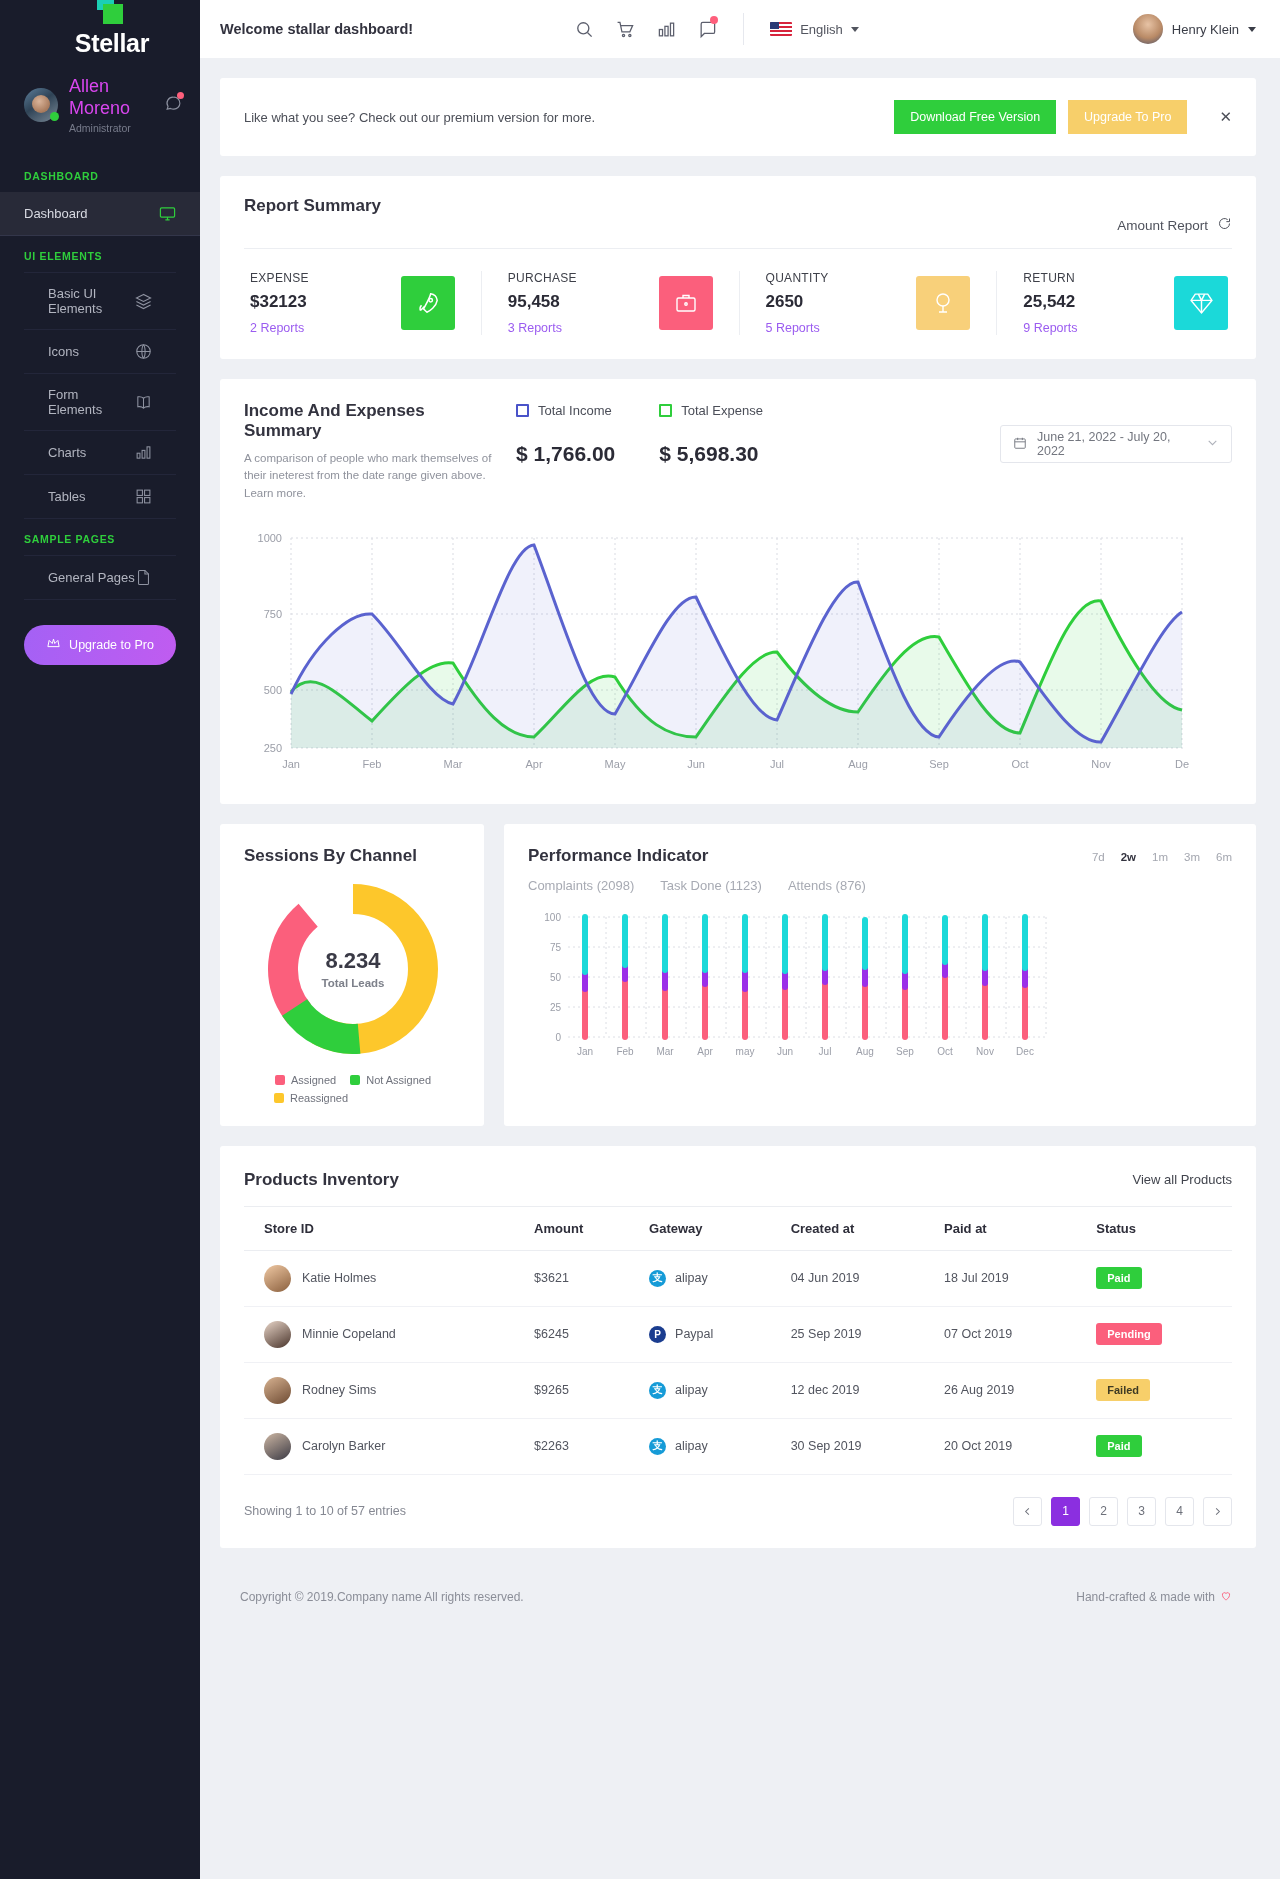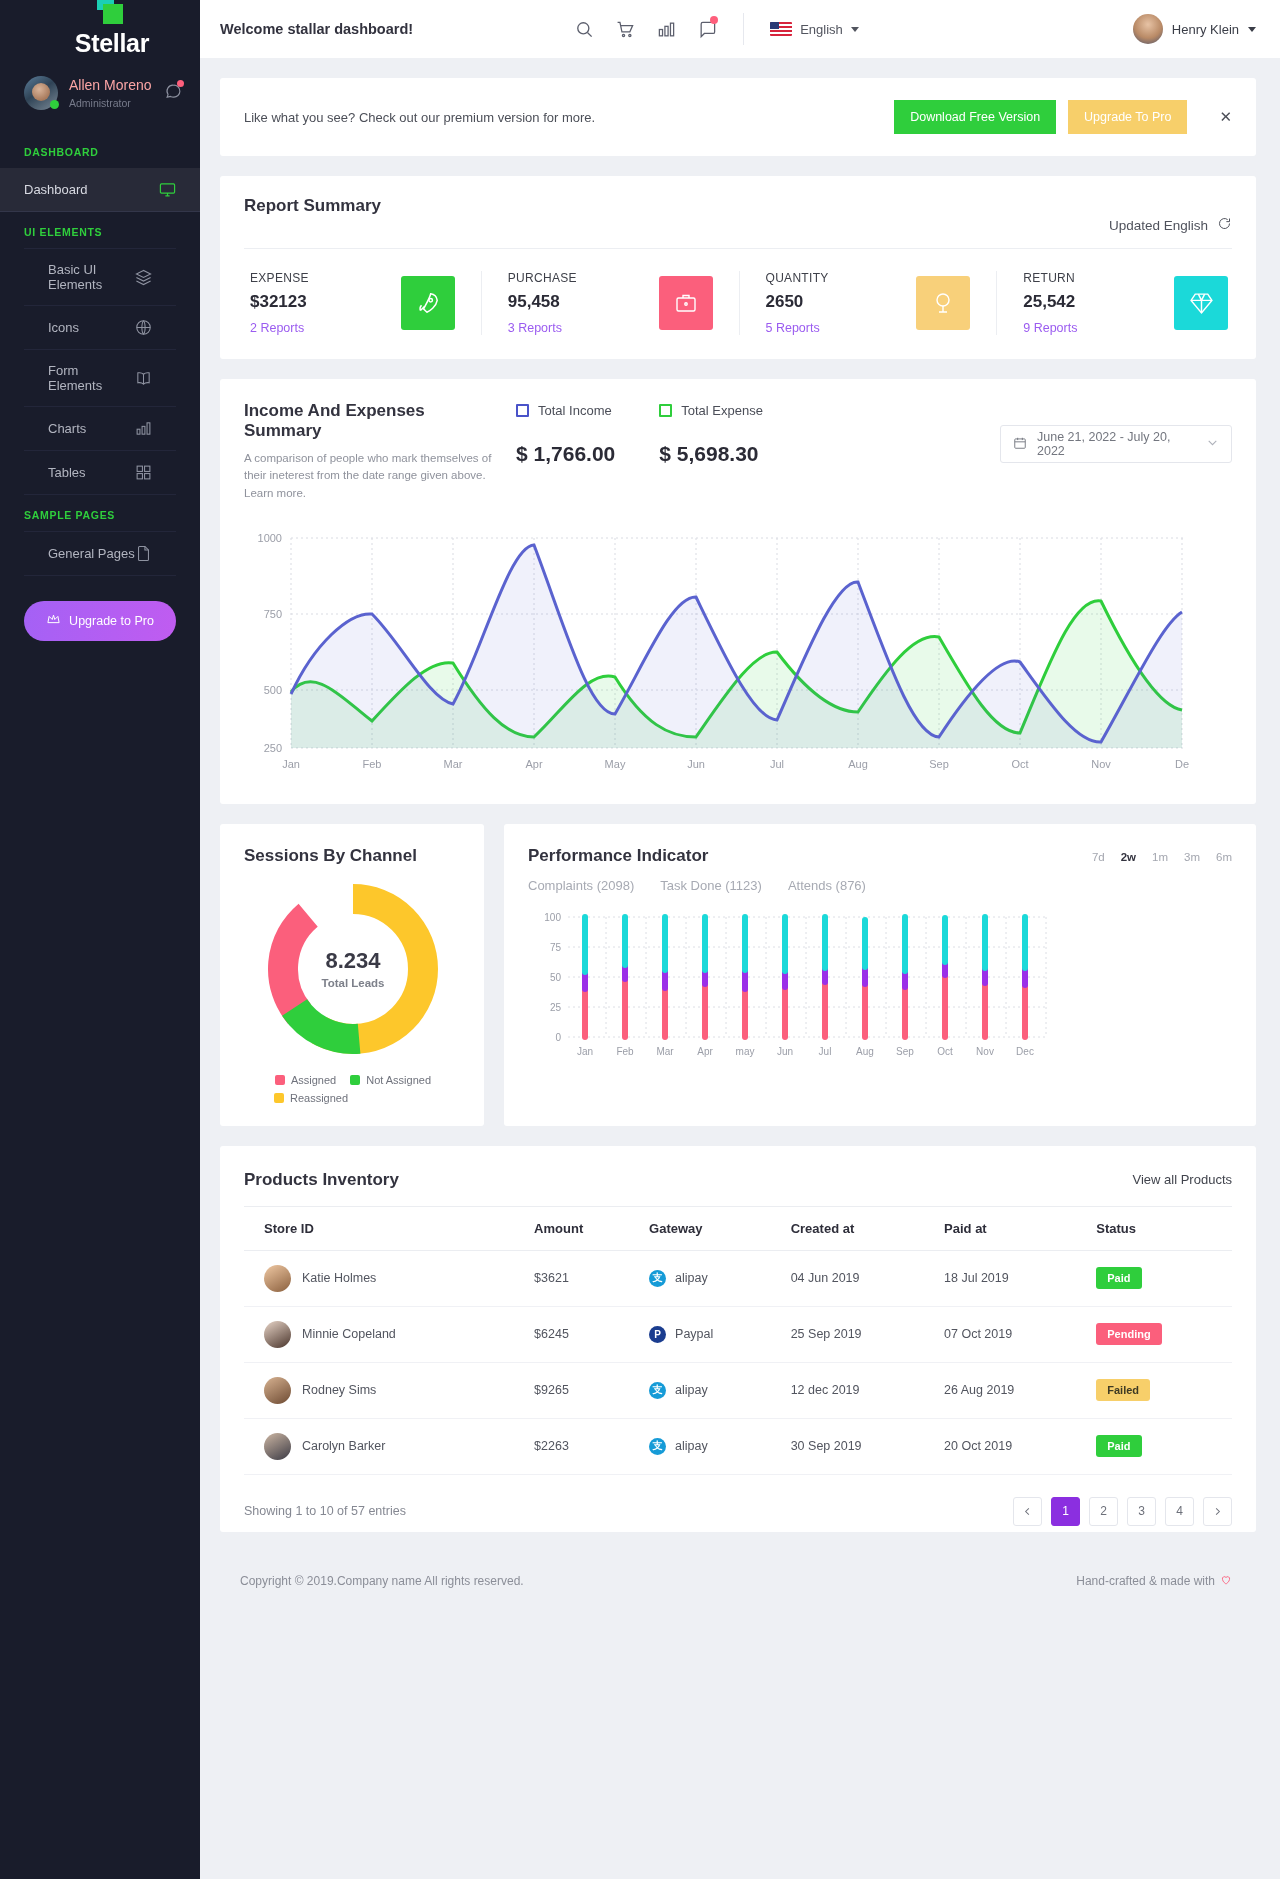--- a/index.html
+++ b/index.html
@@ -38,21 +38,21 @@
     position: relative; overflow: hidden;
   }
   .avatar::after{
     content:""; position:absolute; left:8px; top:7px; width:18px; height:18px;
     border-radius:50%; background: radial-gradient(circle at 40% 35%, #d9b49a 0%, #a87a5c 70%);
   }
   .online-dot {
     position:absolute; right:-1px; bottom:1px; width:9px; height:9px;
     border-radius:50%; background:#2fce3c;
   }
-  .p-name { color:#fca5a5; font-size:14px; line-height:1.2;}
+  .p-name { color:#d946ef; font-size:18px; line-height:1.2;}
   .p-role { color:#777b8b; font-size:10.5px; margin-top:3px;}
   .p-chat { margin-left:auto; position:relative; color:#8b8f9e; }
   .p-chat .dot { position:absolute; right:-2px; top:-3px; width:7px; height:7px; border-radius:50%; background:#fe5f7c;}
 
   .nav-cat {
     color:#2fce3c; font-size:10.5px; font-weight:bold; letter-spacing:0.7px;
     padding: 14px 24px 10px 24px;
   }
   .nav-item {
     display:flex; align-items:center; justify-content:space-between;
@@ -153,21 +153,21 @@
   .dl { display:flex; align-items:center; gap:6px; font-size:11px; color:#6f727c;}
   .dl-sw { width:10px; height:10px; border-radius:2px;}
 
   .perf { flex:1; padding: 22px 24px 20px 24px;}
   .perf-head { display:flex; align-items:flex-start;}
   .perf-ranges { margin-left:auto; display:flex; gap:16px; font-size:11.5px; color:#a3a6af; padding-top:5px;}
   .perf-ranges .on { color:#33333f; font-weight:bold;}
   .perf-tabs { display:flex; gap:26px; margin-top:12px; font-size:13px; color:#a7aab3;}
 
   
-  .prod { padding: 24px 24px 6px 24px; margin-bottom:20px;}
+  .prod { padding: 24px 24px 22px 24px; margin-bottom:20px;}
   .prod-head { display:flex; align-items:center; }
   .viewall { margin-left:auto; font-size:13px; color:#41444d; cursor:pointer;}
   table { width:100%; border-collapse:collapse; margin-top:16px;}
   thead th {
     text-align:left; font-size:13px; color:#2e2e3a; font-weight:bold;
     padding: 14px 8px; border-bottom:1px solid #ebedf1; border-top:1px solid #ebedf1;
   }
   thead th:first-child { padding-left:20px;}
   tbody td { font-size:12.5px; color:#52555f; padding: 14px 8px; border-bottom:1px solid #f0f1f5;}
   tbody td:first-child { padding-left:20px;}
@@ -374,21 +374,21 @@
           <button class="btn btn-green">Download Free Version</button>
           <button class="btn btn-amber">Upgrade To Pro</button>
           <span class="promo-close">✕</span>
         </div>
       </section>
 
       <section class="card rs">
         <div class="rs-head">
           <div class="rs-title">Report Summary</div>
           <div class="rs-upd">
-            <span>Updated English</span>
+            <span>Amount Report</span>
             <span>
               <svg width="15" height="15" viewBox="0 0 24 24" fill="none" stroke="currentColor" stroke-width="1.6">
                 <path d="M20 12a8 8 0 1 1-3-6.2"></path>
                   <path d="M20 4v5h-5"></path>
               </svg>
             </span>
           </div>
         </div>
 
         <div class="rs-items">

